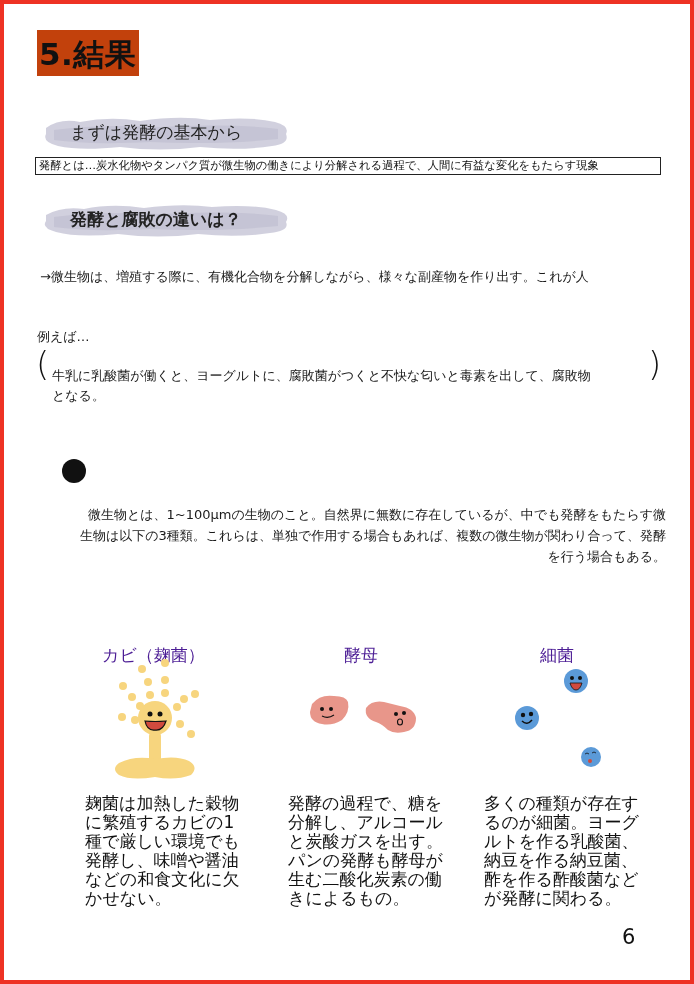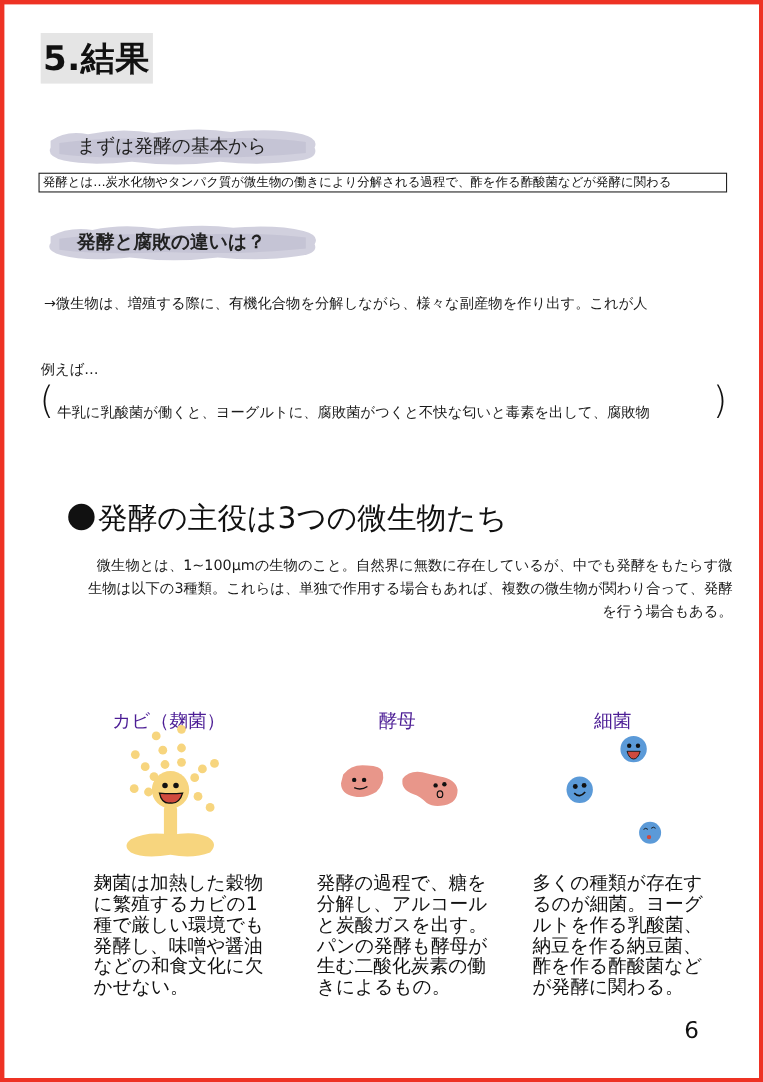--- a/index.html
+++ b/index.html
@@ -8,21 +8,21 @@
     background: #ffffff;
     font-family: "DejaVu Sans", "Liberation Sans", sans-serif;
     color: #1a1a1a;
   }
   .page-frame {
     position: absolute; left: 0; top: 0; width: 694px; height: 984px;
     box-sizing: border-box; border: 4px solid #ee3224;
   }
   .section-title {
     position: absolute; left: 37px; top: 30px; padding: 4px 3px 2px 2px;
-    background: #e5e5e5; font-size: 31px; font-weight: bold; line-height: 40px;
+    background: #c2410c; font-size: 31px; font-weight: bold; line-height: 40px;
     letter-spacing: 0.5px; color: #111;
   }
   .brush-heading {
     position: absolute; height: 38px; width: 250px; left: 40px;
   }
   .brush-heading svg { position: absolute; left: 0; top: 0; }
   .brush-heading span {
     position: absolute; left: 30px; top: 7px; font-size: 17px; color: #222;
     white-space: nowrap;
   }
@@ -63,46 +63,47 @@
 <div class="section-title">5.結果</div>
 
 <div class="brush-heading" style="top:102px;margin-top:12px;">
   <svg width="252" height="38" viewBox="0 0 252 38">
     <path d="M6,14 Q20,4 40,8 Q70,2 100,7 Q140,1 170,6 Q210,2 235,8 Q250,12 246,20 Q250,30 232,32 Q200,37 160,33 Q120,38 80,33 Q40,37 18,32 Q2,28 6,20 Z" fill="#c9c8d8" opacity="0.85"></path>
     <path d="M14,16 Q60,10 120,13 Q190,9 238,15 L238,25 Q180,31 110,28 Q50,31 14,26 Z" fill="#b9b8cc" opacity="0.5"></path>
   </svg>
   <span>まずは発酵の基本から</span>
 </div>
 
-<div class="definition-box">発酵とは…炭水化物やタンパク質が微生物の働きにより分解される過程で、酢を作る酢酸菌などが発酵に関わる</div>
+<div class="definition-box">発酵とは…炭水化物やタンパク質が微生物の働きにより分解される過程で、人間に有益な変化をもたらす現象</div>
 
 <div class="brush-heading" style="top:201px;font-weight:bold;">
   <svg width="252" height="38" viewBox="0 0 252 38">
     <path d="M6,14 Q22,5 44,8 Q72,2 104,7 Q142,2 172,6 Q212,3 236,9 Q251,13 246,21 Q250,30 230,32 Q198,37 158,33 Q118,38 78,33 Q38,37 16,31 Q1,27 6,20 Z" fill="#c9c8d8" opacity="0.85"></path>
     <path d="M14,16 Q60,10 120,13 Q190,9 238,15 L238,25 Q180,31 110,28 Q50,31 14,26 Z" fill="#b9b8cc" opacity="0.5"></path>
   </svg>
   <span>発酵と腐敗の違いは？</span>
 </div>
 
 <div class="para" style="left:40px; top:266px; width:630px;">
   <span>→微生物は、増殖する際に、有機化合物を分解しながら、様々な副産物を作り出す。これが人</span>
 </div>
 
 <div class="para" style="left:37px; top:326px;">例えば…</div>
 
 <div class="example-wrap">
   <span class="paren" style="left:0;">(</span>
   <div class="example-text">
     <div>牛乳に乳酸菌が働くと、ヨーグルトに、腐敗菌がつくと不快な匂いと毒素を出して、腐敗物</div>
+    <div>となる。</div>
   </div>
   <span class="paren" style="left:612px;">)</span>
 </div>
 
 <div class="big-heading">
-  <span class="dot"></span><span>発酵の主役は3つの微生物たち</span>
+  <span class="dot"></span>
 </div>
 
 <div class="intro">微生物とは、1~100μmの生物のこと。自然界に無数に存在しているが、中でも発酵をもたらす微生物は以下の3種類。これらは、単独で作用する場合もあれば、複数の微生物が関わり合って、発酵を行う場合もある。</div>
 
 <div class="col-title" style="left:102px; top:620px;">カビ（麹菌）</div>
 <div class="col-title" style="left:344px; top:620px;">酵母</div>
 <div class="col-title" style="left:540px; top:620px;">細菌</div>
 
 <svg class="illus" style="left:105px; top:655px;" width="110" height="130" viewBox="0 0 110 130">
   <g fill="#f7d57e">

